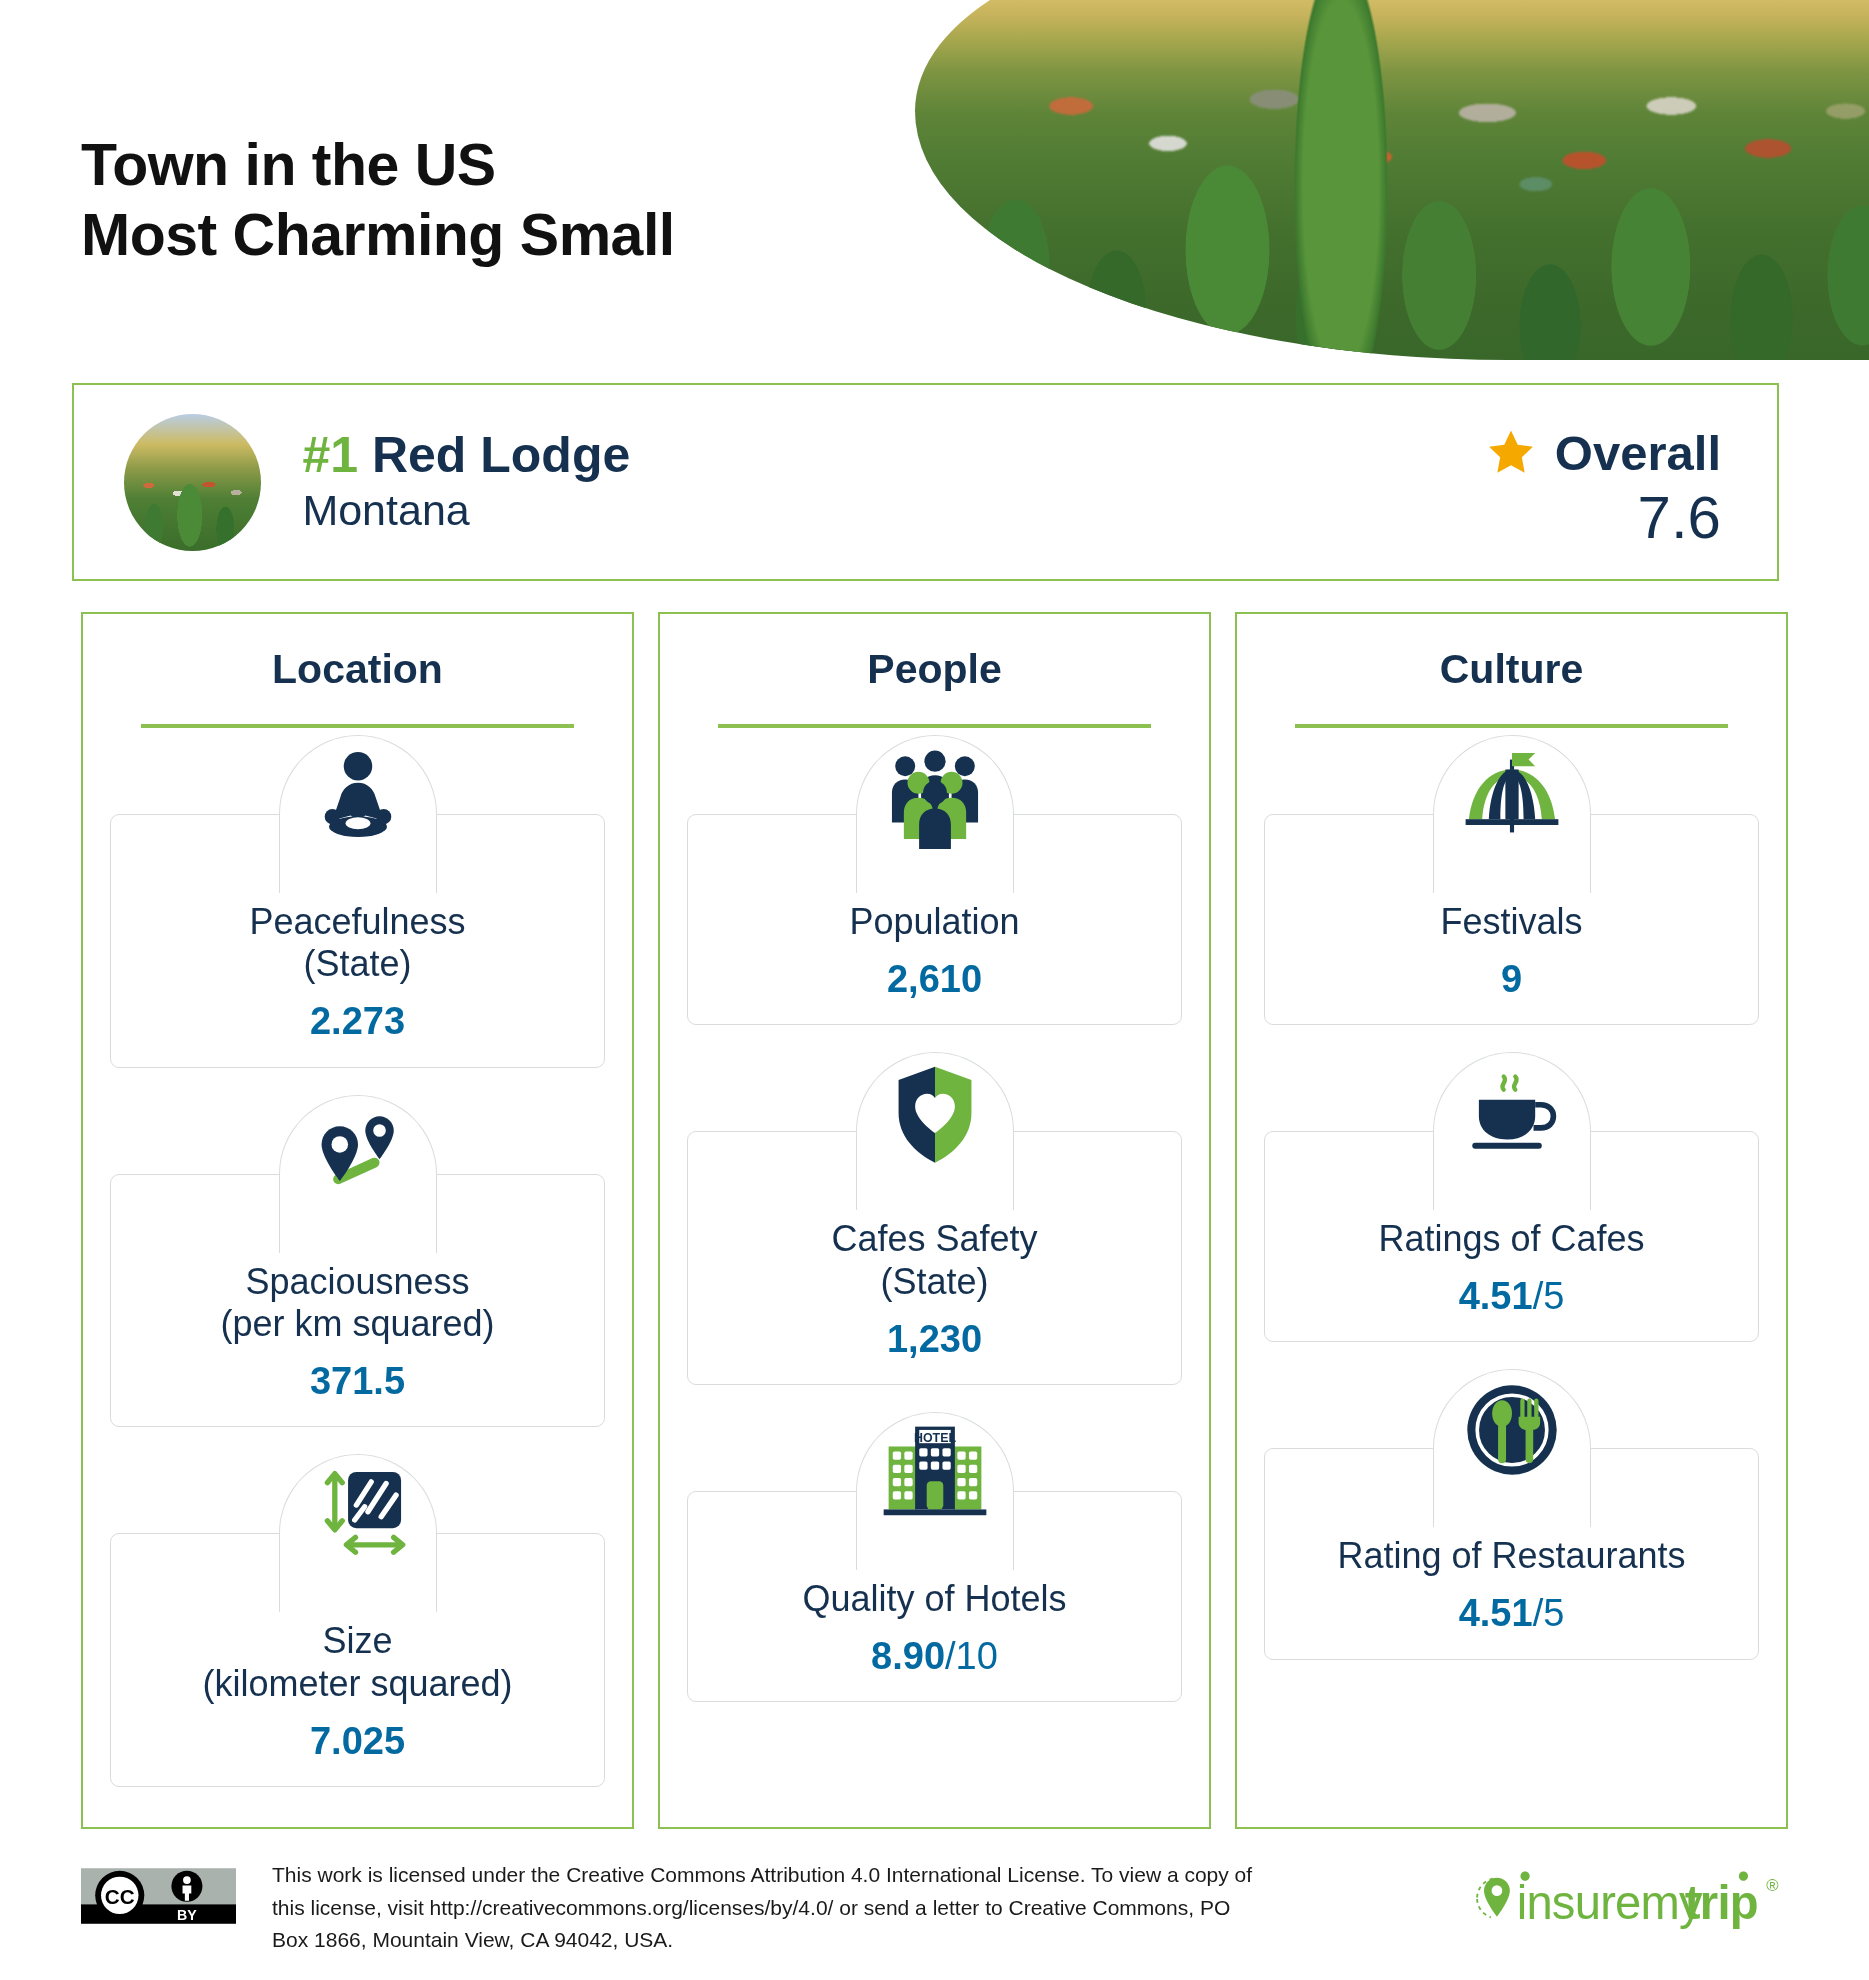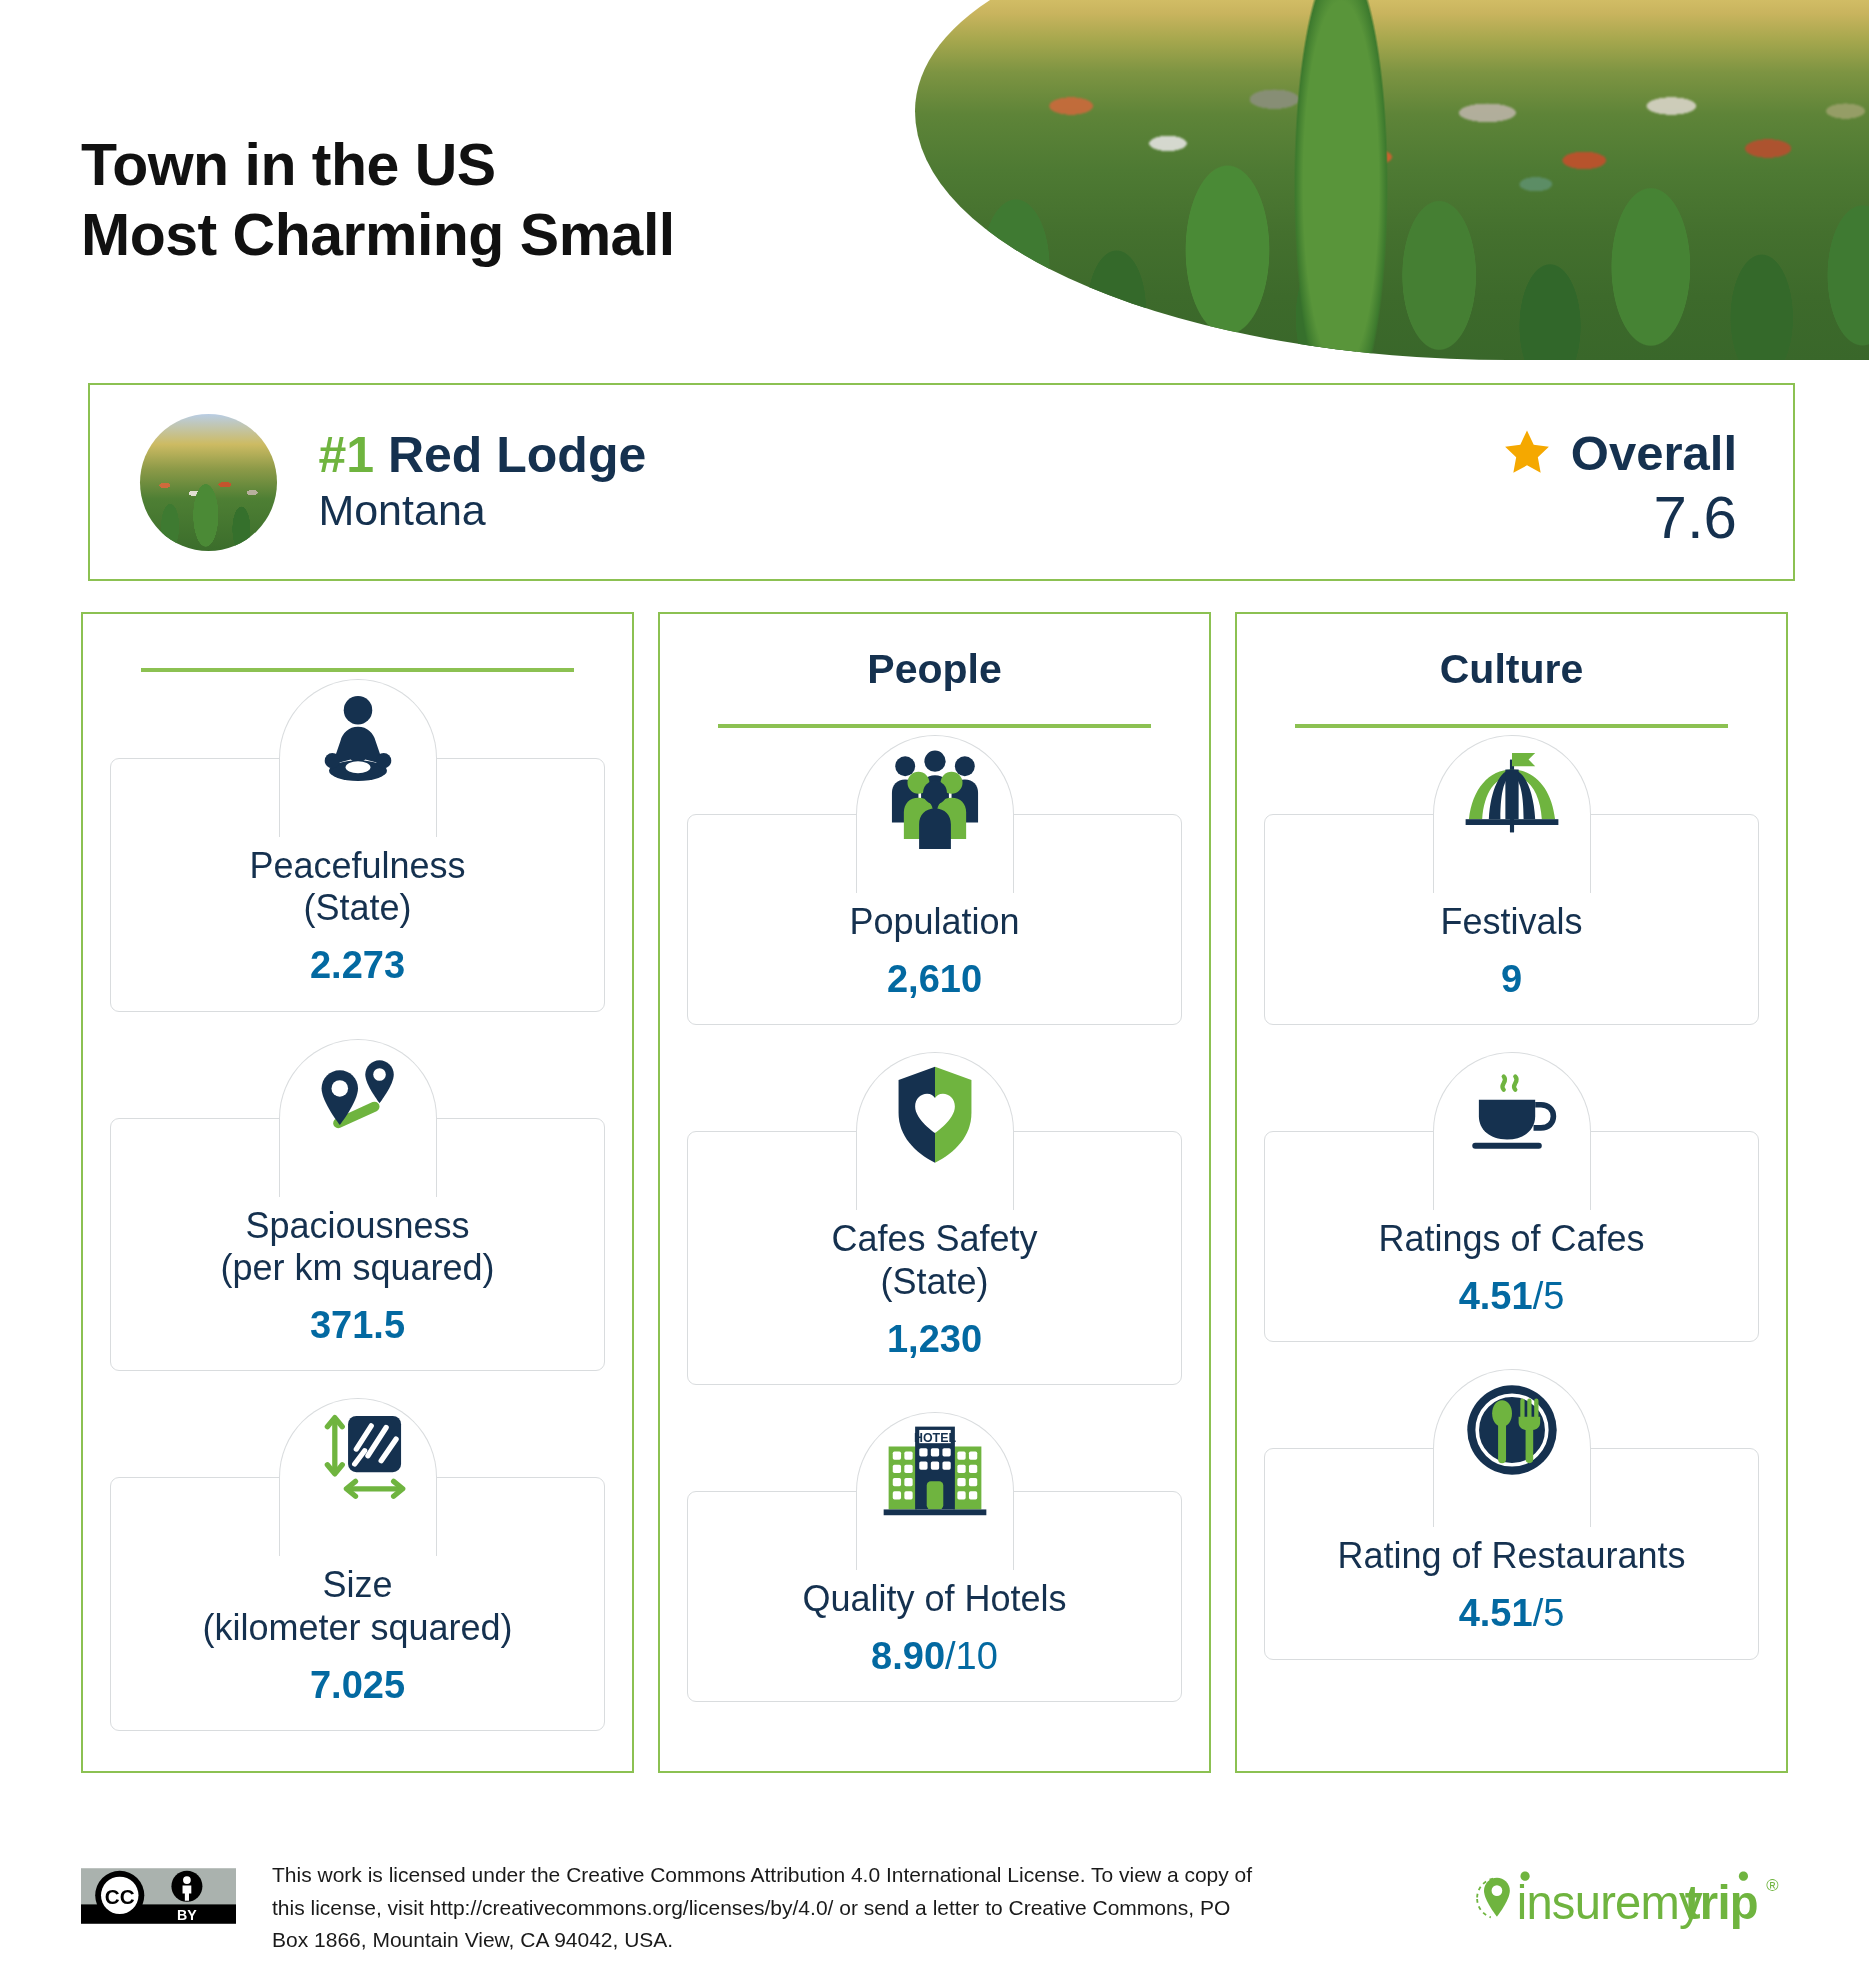--- a/index.html
+++ b/index.html
@@ -57,21 +57,21 @@
     position: absolute; left: 36%; top: 8%; width: 126px; height: 92%;
     background: radial-gradient(ellipse 63px 306px at 50% 55%, #59953a 0 60%, #3d7a2e 72%, transparent 75%);
   }
   .title {
     position: absolute; left: 81px; top: 131px;
     font-size: 59px; font-weight: bold; color: #111111;
     line-height: 1.18; letter-spacing: -0.5px;
   }
   
   .rank-card {
-    position: absolute; left: 88px; top: 383px;
+    position: absolute; left: 72px; top: 383px;
     width: 1707px; height: 198px;
     border: 2.7px solid #8cc152; background: #fff;
     display: flex; align-items: center; padding: 16px 36px;
   }
   .rank-avatar {
     width: 137px; height: 137px; border-radius: 50%;
     margin-left: 14.4px; overflow: hidden; position: relative; flex: none;
     background: linear-gradient(180deg,#b9cde4 0%,#cdbb63 22%,#8d9a48 40%,#4e7f34 62%,#3b6d2b 100%);
   }
   .rank-avatar .ra-town {
@@ -194,20 +194,21 @@
       </span>
       <span class="rank-overall-label">Overall</span>
     </div>
     <div class="rank-score">7.6</div>
   </div>
 </div>
 
 <div class="columns">
 
   <div class="column">
+    <div class="col-title">Location</div>
     <div class="col-rule"></div>
 
     <div class="stat s1">
       <div class="stat-arch"></div>
       <div class="stat-box">
         <div class="stat-icon">
           <svg viewBox="0 0 64 64" aria-hidden="true">
             <circle cx="32" cy="14" r="8.6" fill="#15314f"></circle>
             <path d="M32 24c-5.6 0-9.4 3.8-10.6 8.6l-3.2 9.3c-.8 2.3 1 4.1 3.1 3.6l6.3-1.7c1.4 1.3 2.8 1.6 4.4 1.6s3-.3 4.4-1.6l6.3 1.7c2.1.5 3.9-1.3 3.1-3.6l-3.2-9.3C41.4 27.8 37.6 24 32 24z" fill="#15314f"></path>
             <ellipse cx="32" cy="50.5" rx="17.5" ry="6.2" fill="#15314f"></ellipse>

